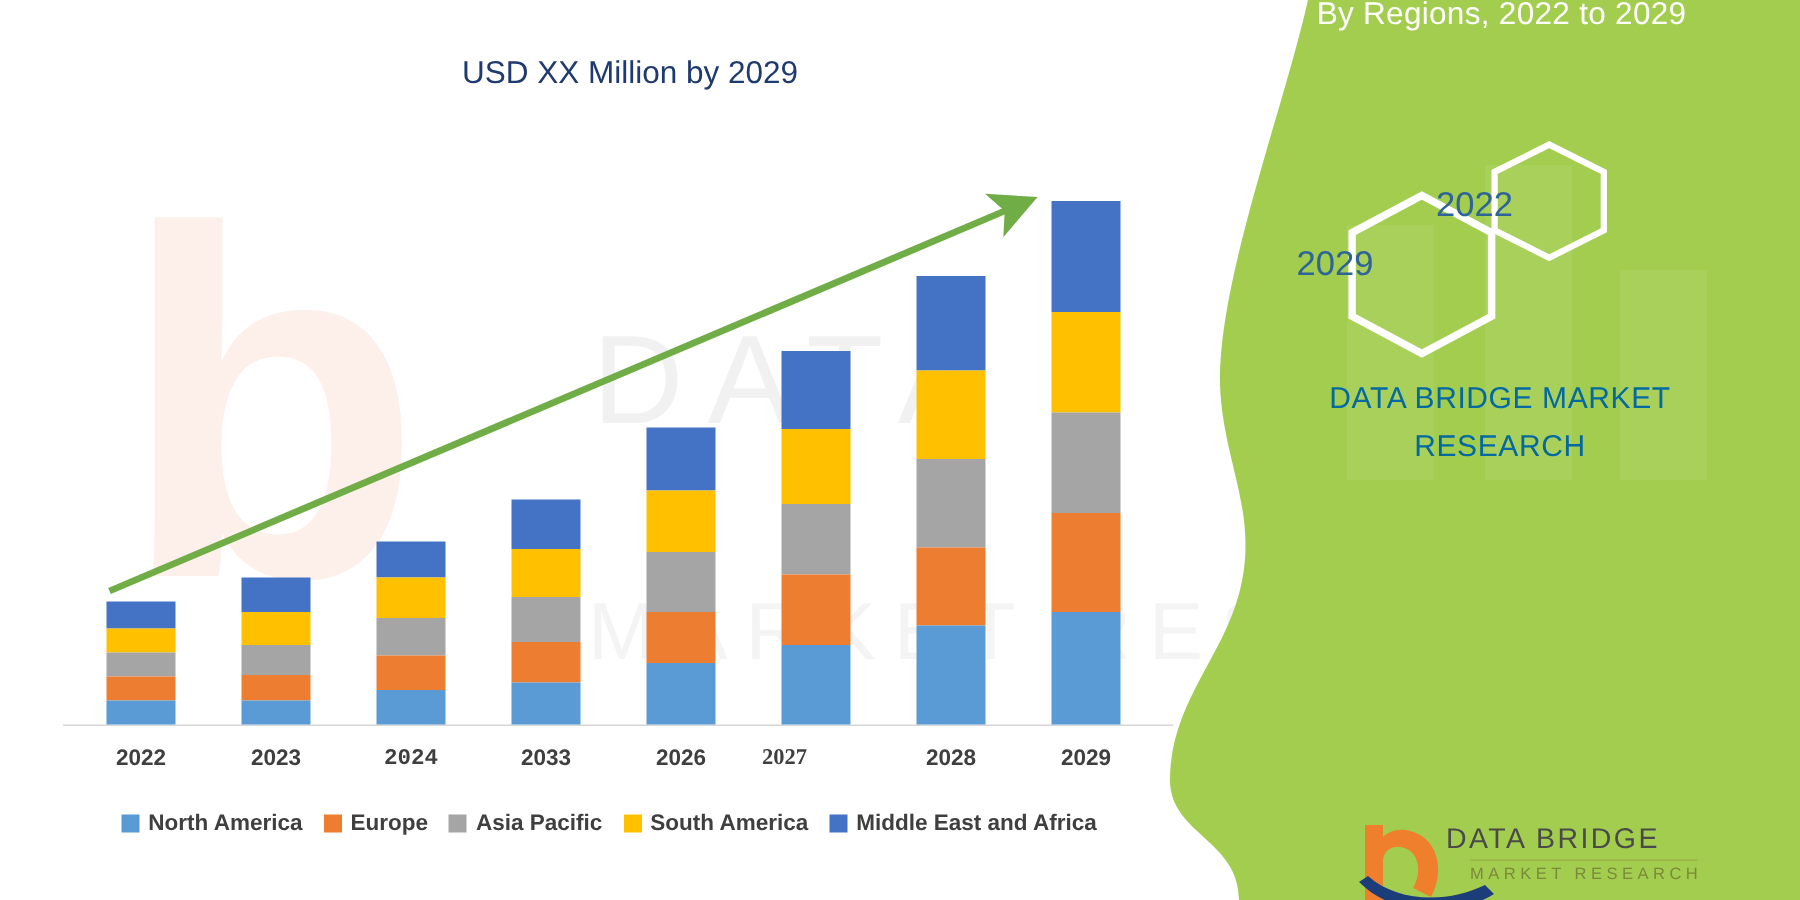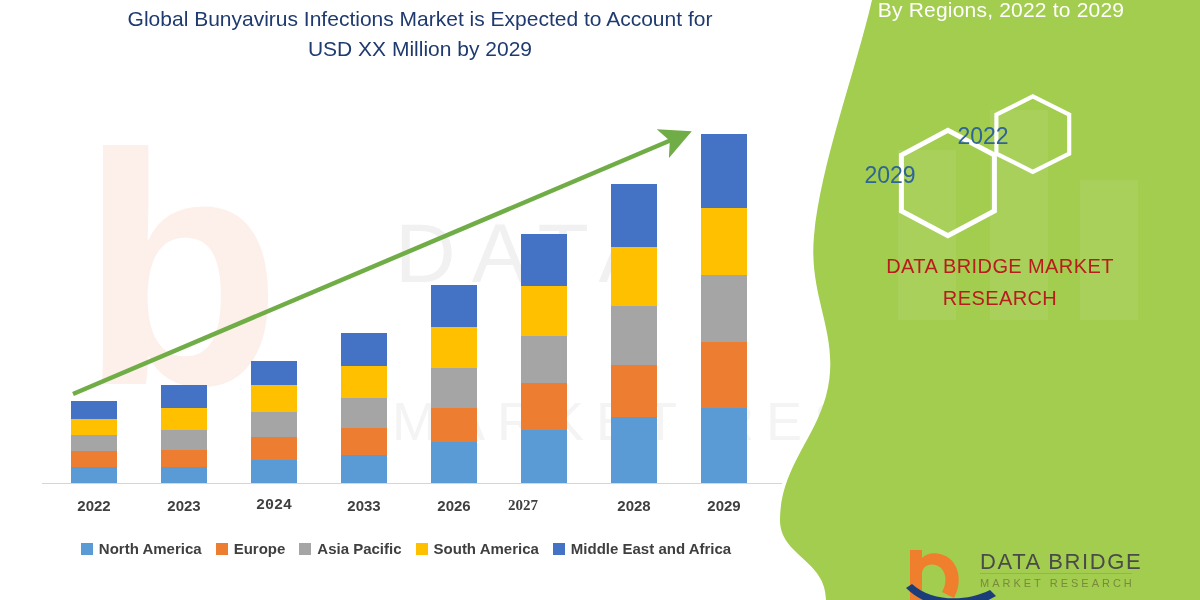--- a/index.html
+++ b/index.html
@@ -74,48 +74,48 @@
   }
 
   .hexwrap{position:absolute;left:0;top:90px;width:420px;height:160px;}
   .hex-label{
     position:absolute;color:#2f6498;font-size:23px;font-weight:400;
     text-align:center;
   }
 
   .brand{
     position:absolute;left:0;top:250px;width:420px;text-align:center;
-    color:#b91c1c;font-size:20px;line-height:32px;font-weight:400;
+    color:#0369a1;font-size:20px;line-height:32px;font-weight:400;
     letter-spacing:.4px;padding-left:20px;box-sizing:border-box;
   }
 
   .logo{position:absolute;left:120px;top:548px;width:300px;height:60px;}
   .logo-text{
-    position:absolute;left:200px;top:549px;
-    color:#4a4a4a;font-size:22px;letter-spacing:1.6px;font-weight:400;
+    position:absolute;left:184px;top:549px;
+    color:#4a4a4a;font-size:19px;letter-spacing:1.6px;font-weight:400;
   }
   .logo-sub{
     position:absolute;left:200px;top:577px;
     color:#7a8a3a;font-size:11px;letter-spacing:3.0px;font-weight:400;
   }
   .logo-rule{position:absolute;left:200px;top:573px;width:152px;height:1px;background:#9bb24a;}
 </style>
 </head>
 <body>
 
 <div id="root">
 
   <div class="stage">
 
     <div class="wm wm-b">b</div>
     <div class="wm wm-data">DATA</div>
     <div class="wm wm-mr">MARKET RESEARCH</div>
 
     <div class="chart-title">
-      <span>Global Bunyavirus Infections Market is Expected to Account for</span><br>
+      <br>
       <span>USD XX Million by 2029</span>
     </div>
 
     <div class="plot">
       <div class="axis-line"></div>
       <div id="bars">
           <div class="bar" style="left: 71px;">
             <div class="seg" title="Middle East and Africa 2022" style="height: 18.148px; background: rgb(68, 114, 196);"></div>
             <div class="seg" title="South America 2022" style="height: 16.054px; background: rgb(255, 192, 0);"></div>
             <div class="seg" title="Asia Pacific 2022" style="height: 16.054px; background: rgb(165, 165, 165);"></div>

